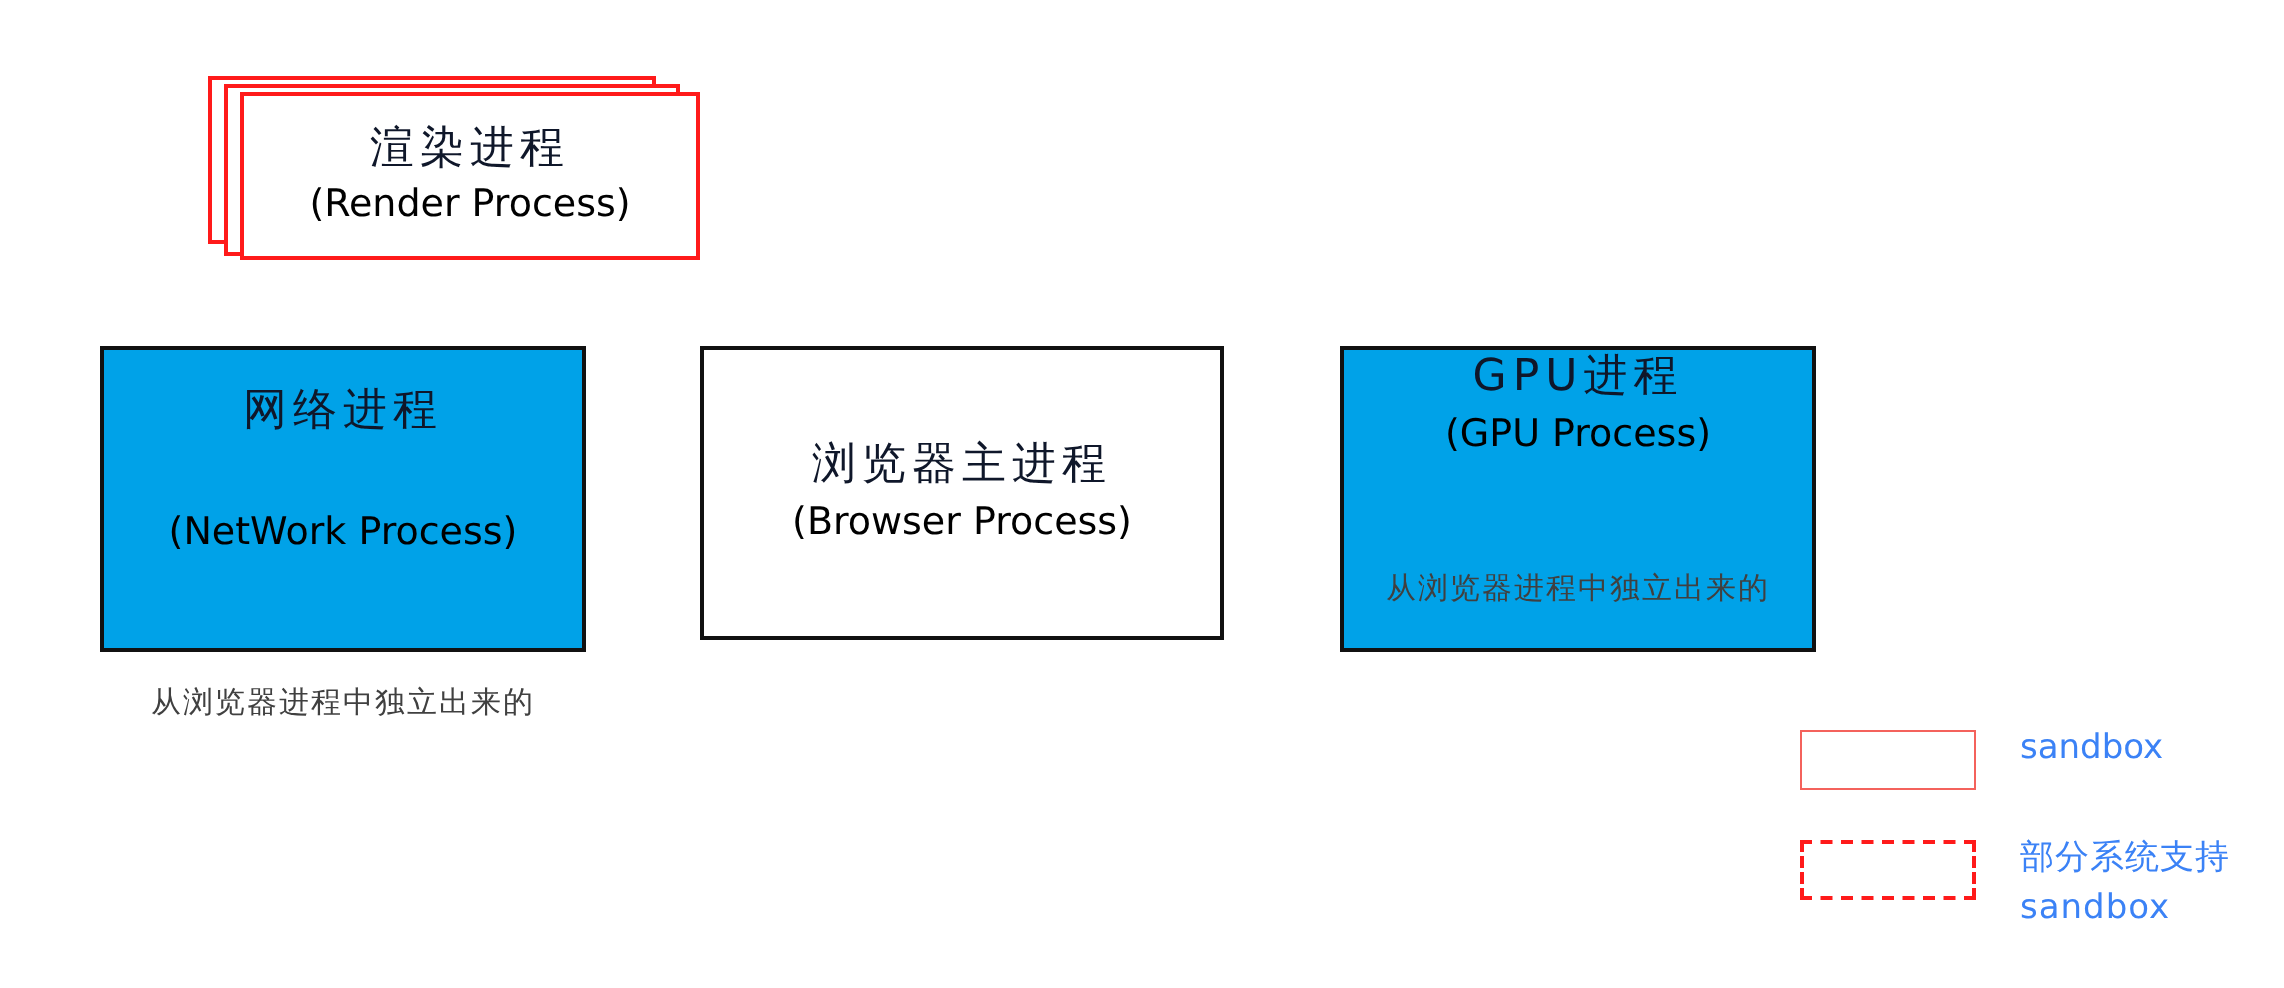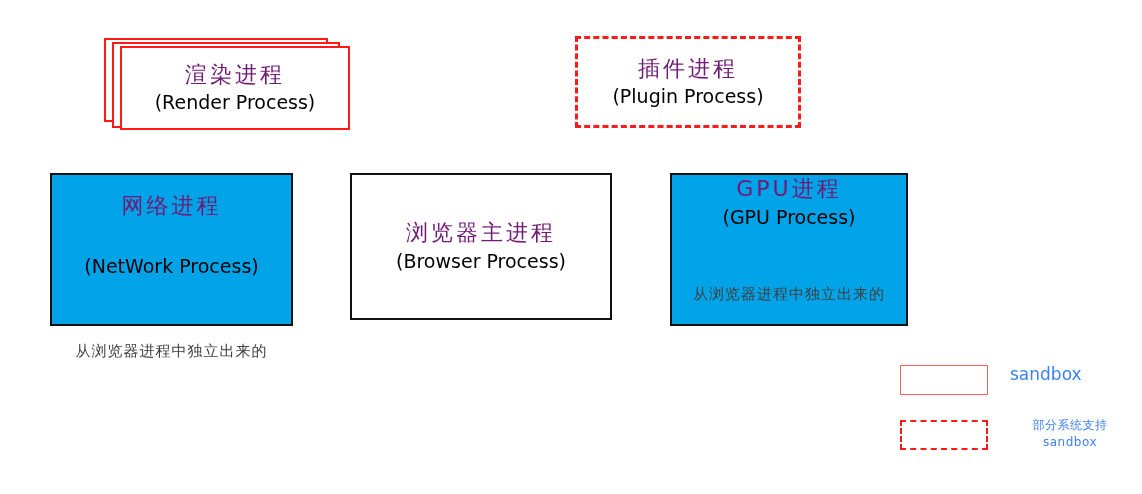--- a/index.html
+++ b/index.html
@@ -26,21 +26,21 @@
     box-sizing: border-box;
     display: flex;
     flex-direction: column;
     align-items: center;
     text-align: center;
   }
 
   .title-cn {
     font-size: 22px;
     letter-spacing: 3px;
-    color: #701a75;
+    color: #0f172a;
     line-height: 1.25;
     white-space: nowrap;
   }
   .title-en {
     font-size: 19px;
     color: #000000;
     line-height: 1.3;
     white-space: nowrap;
   }
   .subtitle-cn {
@@ -165,46 +165,42 @@
     border: 2px dashed #ff1a1a;
   }
   .legend-label {
     margin-left: 22px;
     font-size: 17px;
     color: #3b82f6;
     line-height: 1.45;
     flex: 1 1 auto;
   }
   .legend-label.multi {
-    text-align: center;
-    font-size: 12px;
+    text-align: left;
+    font-size: 17px;
     letter-spacing: 0.5px;
   }
   .legend-label .line2 {
     display: block;
   }
 </style>
 </head>
 <body>
 
 <div class="canvas">
 
   <div id="render-stack">
     <div class="stack-layer stack-back-2"></div>
     <div class="stack-layer stack-back-1"></div>
     <div class="stack-layer stack-front">
       <div class="title-cn">渲染进程</div>
       <div class="title-en">(Render Process)</div>
     </div>
   </div>
 
-  <div class="proc-box" id="plugin-box">
-    <div class="title-cn">插件进程</div>
-    <div class="title-en">(Plugin Process)</div>
-  </div>
 
   <div class="proc-box" id="network-box">
     <div class="title-cn">网络进程</div>
     <div class="title-en">(NetWork Process)</div>
     <div class="spacer-flex"></div>
     <div class="subtitle-cn">从浏览器进程中独立出来的</div>
   </div>
 
   <div class="proc-box" id="browser-box">
     <div class="title-cn">浏览器主进程</div>

